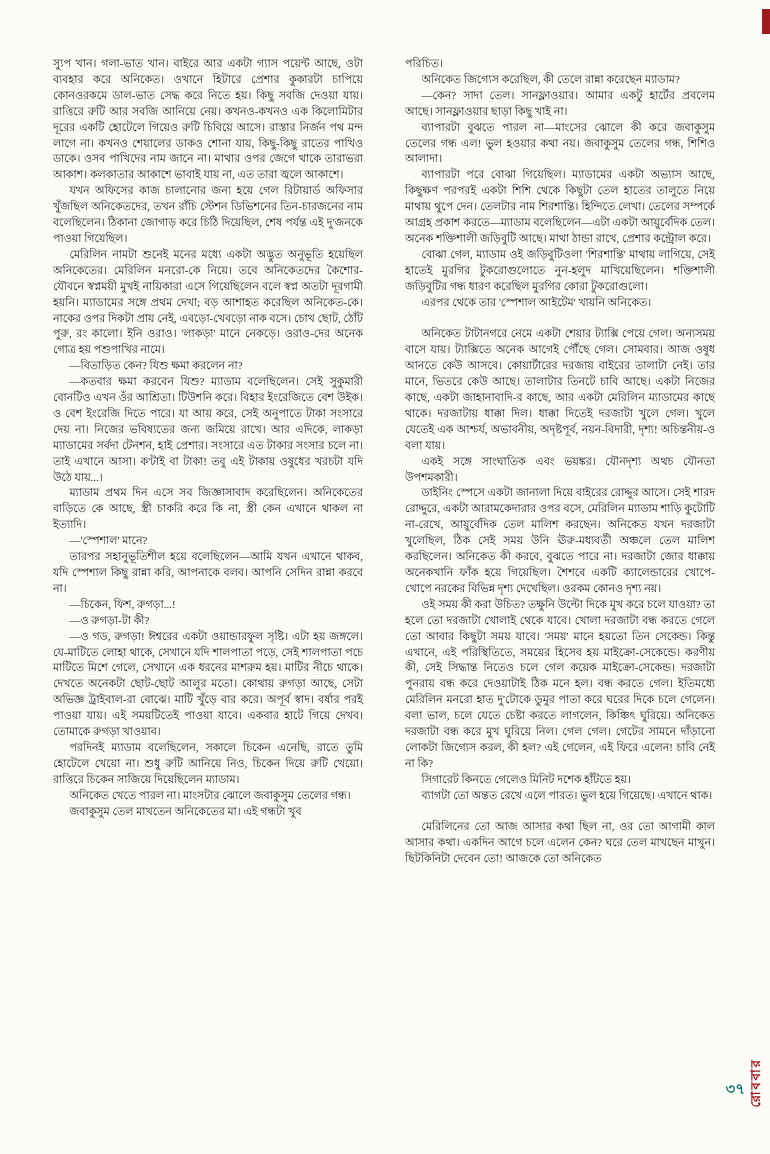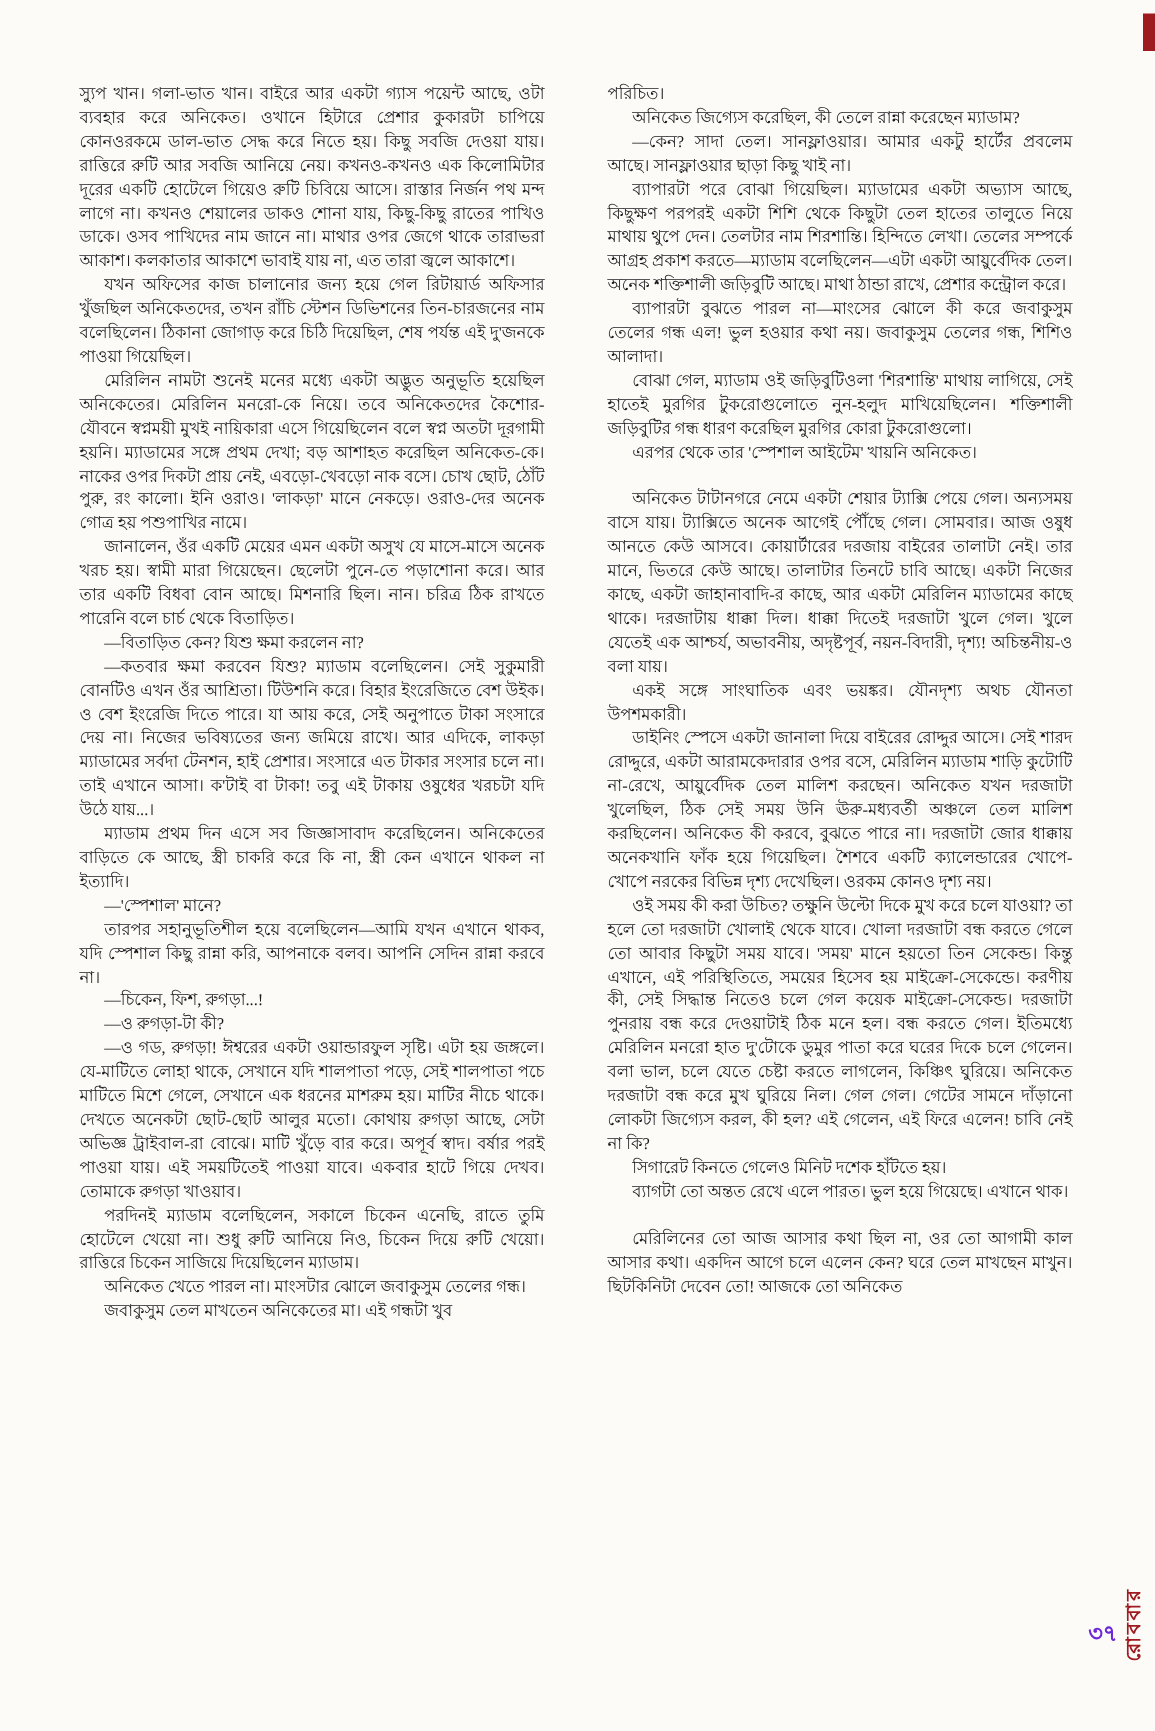--- a/index.html
+++ b/index.html
@@ -41,52 +41,51 @@
     writing-mode: vertical-rl;
     transform: rotate(180deg);
     font-size: 13px; font-weight: bold;
     letter-spacing: 2px;
     color: #9e1c20;
     font-family: "Liberation Sans", "DejaVu Sans", sans-serif;
   }
   .page-number {
     position: absolute; right: 25px; bottom: 52px;
     font-size: 15px; font-weight: bold;
-    color: #6d28d9;
+    color: #0f766e;
     font-family: "Liberation Sans", "DejaVu Sans", sans-serif;
   }
 </style>
 </head>
 <body>
 
 <div class="page">
   <div class="columns">
     <div class="col">
         <p class="noindent">স্যুপ খান। গলা-ভাত খান। বাইরে আর একটা গ্যাস পয়েন্ট আছে, ওটা ব্যবহার করে অনিকেত। ওখানে হিটারে প্রেশার কুকারটা চাপিয়ে কোনওরকমে ডাল-ভাত সেদ্ধ করে নিতে হয়। কিছু সবজি দেওয়া যায়। রাত্তিরে রুটি আর সবজি আনিয়ে নেয়। কখনও-কখনও এক কিলোমিটার দূরের একটি হোটেলে গিয়েও রুটি চিবিয়ে আসে। রাস্তার নির্জন পথ মন্দ লাগে না। কখনও শেয়ালের ডাকও শোনা যায়, কিছু-কিছু রাতের পাখিও ডাকে। ওসব পাখিদের নাম জানে না। মাথার ওপর জেগে থাকে তারাভরা আকাশ। কলকাতার আকাশে ভাবাই যায় না, এত তারা জ্বলে আকাশে।</p>
         <p>যখন অফিসের কাজ চালানোর জন্য হয়ে গেল রিটায়ার্ড অফিসার খুঁজছিল অনিকেতদের, তখন রাঁচি স্টেশন ডিভিশনের তিন-চারজনের নাম বলেছিলেন। ঠিকানা জোগাড় করে চিঠি দিয়েছিল, শেষ পর্যন্ত এই দু'জনকে পাওয়া গিয়েছিল।</p>
         <p>মেরিলিন নামটা শুনেই মনের মধ্যে একটা অদ্ভুত অনুভূতি হয়েছিল অনিকেতের। মেরিলিন মনরো-কে নিয়ে। তবে অনিকেতদের কৈশোর-যৌবনে স্বপ্নময়ী মুখই নায়িকারা এসে গিয়েছিলেন বলে স্বপ্ন অতটা দূরগামী হয়নি। ম্যাডামের সঙ্গে প্রথম দেখা; বড় আশাহত করেছিল অনিকেত-কে। নাকের ওপর দিকটা প্রায় নেই, এবড়ো-খেবড়ো নাক বসে। চোখ ছোট, ঠোঁট পুরু, রং কালো। ইনি ওরাও। 'লাকড়া' মানে নেকড়ে। ওরাও-দের অনেক গোত্র হয় পশুপাখির নামে।</p>
-        <p>জানালেন, ওঁর একটি মেয়ের এমন একটা অসুখ যে মাসে-মাসে অনেক খরচ হয়। স্বামী মারা গিয়েছেন। ছেলেটা পুনে-তে পড়াশোনা করে। আর তার একটি বিধবা বোন আছে। মিশনারি ছিল। নান। চরিত্র ঠিক রাখতে পারেনি বলে চার্চ থেকে বিতাড়িত।</p>
         <p>—বিতাড়িত কেন? যিশু ক্ষমা করলেন না?</p>
         <p>—কতবার ক্ষমা করবেন যিশু? ম্যাডাম বলেছিলেন। সেই সুকুমারী বোনটিও এখন ওঁর আশ্রিতা। টিউশনি করে। বিহার ইংরেজিতে বেশ উইক। ও বেশ ইংরেজি দিতে পারে। যা আয় করে, সেই অনুপাতে টাকা সংসারে দেয় না। নিজের ভবিষ্যতের জন্য জমিয়ে রাখে। আর এদিকে, লাকড়া ম্যাডামের সর্বদা টেনশন, হাই প্রেশার। সংসারে এত টাকার সংসার চলে না। তাই এখানে আসা। ক'টাই বা টাকা! তবু এই টাকায় ওষুধের খরচটা যদি উঠে যায়...।</p>
         <p>ম্যাডাম প্রথম দিন এসে সব জিজ্ঞাসাবাদ করেছিলেন। অনিকেতের বাড়িতে কে আছে, স্ত্রী চাকরি করে কি না, স্ত্রী কেন এখানে থাকল না ইত্যাদি।</p>
         <p>—'স্পেশাল' মানে?</p>
         <p>তারপর সহানুভূতিশীল হয়ে বলেছিলেন—আমি যখন এখানে থাকব, যদি স্পেশাল কিছু রান্না করি, আপনাকে বলব। আপনি সেদিন রান্না করবে না।</p>
         <p>—চিকেন, ফিশ, রুগড়া...!</p>
         <p>—ও রুগড়া-টা কী?</p>
         <p>—ও গড, রুগড়া! ঈশ্বরের একটা ওয়ান্ডারফুল সৃষ্টি। এটা হয় জঙ্গলে। যে-মাটিতে লোহা থাকে, সেখানে যদি শালপাতা পড়ে, সেই শালপাতা পচে মাটিতে মিশে গেলে, সেখানে এক ধরনের মাশরুম হয়। মাটির নীচে থাকে। দেখতে অনেকটা ছোট-ছোট আলুর মতো। কোথায় রুগড়া আছে, সেটা অভিজ্ঞ ট্রাইবাল-রা বোঝে। মাটি খুঁড়ে বার করে। অপূর্ব স্বাদ। বর্ষার পরই পাওয়া যায়। এই সময়টিতেই পাওয়া যাবে। একবার হাটে গিয়ে দেখব। তোমাকে রুগড়া খাওয়াব।</p>
         <p>পরদিনই ম্যাডাম বলেছিলেন, সকালে চিকেন এনেছি, রাতে তুমি হোটেলে খেয়ো না। শুধু রুটি আনিয়ে নিও, চিকেন দিয়ে রুটি খেয়ো। রাত্তিরে চিকেন সাজিয়ে দিয়েছিলেন ম্যাডাম।</p>
         <p>অনিকেত খেতে পারল না। মাংসটার ঝোলে জবাকুসুম তেলের গন্ধ।</p>
         <p>জবাকুসুম তেল মাখতেন অনিকেতের মা। এই গন্ধটা খুব</p>
       </div>
     <div class="col">
         <p class="noindent">পরিচিত।</p>
         <p>অনিকেত জিগ্যেস করেছিল, কী তেলে রান্না করেছেন ম্যাডাম?</p>
         <p>—কেন? সাদা তেল। সানফ্লাওয়ার। আমার একটু হার্টের প্রবলেম আছে। সানফ্লাওয়ার ছাড়া কিছু খাই না।</p>
+        <p>ব্যাপারটা বুঝতে পারল না—মাংসের ঝোলে কী করে জবাকুসুম তেলের গন্ধ এল! ভুল হওয়ার কথা নয়। জবাকুসুম তেলের গন্ধ, শিশিও আলাদা।</p>
         <p>ব্যাপারটা পরে বোঝা গিয়েছিল। ম্যাডামের একটা অভ্যাস আছে, কিছুক্ষণ পরপরই একটা শিশি থেকে কিছুটা তেল হাতের তালুতে নিয়ে মাথায় থুপে দেন। তেলটার নাম শিরশান্তি। হিন্দিতে লেখা। তেলের সম্পর্কে আগ্রহ প্রকাশ করতে—ম্যাডাম বলেছিলেন—এটা একটা আয়ুর্বেদিক তেল। অনেক শক্তিশালী জড়িবুটি আছে। মাথা ঠান্ডা রাখে, প্রেশার কন্ট্রোল করে।</p>
-        <p>ব্যাপারটা বুঝতে পারল না—মাংসের ঝোলে কী করে জবাকুসুম তেলের গন্ধ এল! ভুল হওয়ার কথা নয়। জবাকুসুম তেলের গন্ধ, শিশিও আলাদা।</p>
         <p>বোঝা গেল, ম্যাডাম ওই জড়িবুটিওলা 'শিরশান্তি' মাথায় লাগিয়ে, সেই হাতেই মুরগির টুকরোগুলোতে নুন-হলুদ মাখিয়েছিলেন। শক্তিশালী জড়িবুটির গন্ধ ধারণ করেছিল মুরগির কোরা টুকরোগুলো।</p>
         <p>এরপর থেকে তার 'স্পেশাল আইটেম' খায়নি অনিকেত।</p>
         <p class="gap">অনিকেত টাটানগরে নেমে একটা শেয়ার ট্যাক্সি পেয়ে গেল। অন্যসময় বাসে যায়। ট্যাক্সিতে অনেক আগেই পৌঁছে গেল। সোমবার। আজ ওষুধ আনতে কেউ আসবে। কোয়ার্টারের দরজায় বাইরের তালাটা নেই। তার মানে, ভিতরে কেউ আছে। তালাটার তিনটে চাবি আছে। একটা নিজের কাছে, একটা জাহানাবাদি-র কাছে, আর একটা মেরিলিন ম্যাডামের কাছে থাকে। দরজাটায় ধাক্কা দিল। ধাক্কা দিতেই দরজাটা খুলে গেল। খুলে যেতেই এক আশ্চর্য, অভাবনীয়, অদৃষ্টপূর্ব, নয়ন-বিদারী, দৃশ্য! অচিন্তনীয়-ও বলা যায়।</p>
         <p>একই সঙ্গে সাংঘাতিক এবং ভয়ঙ্কর। যৌনদৃশ্য অথচ যৌনতা উপশমকারী।</p>
         <p>ডাইনিং স্পেসে একটা জানালা দিয়ে বাইরের রোদ্দুর আসে। সেই শারদ রোদ্দুরে, একটা আরামকেদারার ওপর বসে, মেরিলিন ম্যাডাম শাড়ি কুটোটি না-রেখে, আয়ুর্বেদিক তেল মালিশ করছেন। অনিকেত যখন দরজাটা খুলেছিল, ঠিক সেই সময় উনি ঊরু-মধ্যবর্তী অঞ্চলে তেল মালিশ করছিলেন। অনিকেত কী করবে, বুঝতে পারে না। দরজাটা জোর ধাক্কায় অনেকখানি ফাঁক হয়ে গিয়েছিল। শৈশবে একটি ক্যালেন্ডারের খোপে-খোপে নরকের বিভিন্ন দৃশ্য দেখেছিল। ওরকম কোনও দৃশ্য নয়।</p>
         <p>ওই সময় কী করা উচিত? তক্ষুনি উল্টো দিকে মুখ করে চলে যাওয়া? তা হলে তো দরজাটা খোলাই থেকে যাবে। খোলা দরজাটা বন্ধ করতে গেলে তো আবার কিছুটা সময় যাবে। 'সময়' মানে হয়তো তিন সেকেন্ড। কিন্তু এখানে, এই পরিস্থিতিতে, সময়ের হিসেব হয় মাইক্রো-সেকেন্ডে। করণীয় কী, সেই সিদ্ধান্ত নিতেও চলে গেল কয়েক মাইক্রো-সেকেন্ড। দরজাটা পুনরায় বন্ধ করে দেওয়াটাই ঠিক মনে হল। বন্ধ করতে গেল। ইতিমধ্যে মেরিলিন মনরো হাত দু'টোকে ডুমুর পাতা করে ঘরের দিকে চলে গেলেন। বলা ভাল, চলে যেতে চেষ্টা করতে লাগলেন, কিঞ্চিৎ ঘুরিয়ে। অনিকেত দরজাটা বন্ধ করে মুখ ঘুরিয়ে নিল। গেল গেল। গেটের সামনে দাঁড়ানো লোকটা জিগ্যেস করল, কী হল? এই গেলেন, এই ফিরে এলেন! চাবি নেই না কি?</p>
         <p>সিগারেট কিনতে গেলেও মিনিট দশেক হাঁটতে হয়।</p>
         <p>ব্যাগটা তো অন্তত রেখে এলে পারত। ভুল হয়ে গিয়েছে। এখানে থাক।</p>
         <p class="gap">মেরিলিনের তো আজ আসার কথা ছিল না, ওর তো আগামী কাল আসার কথা। একদিন আগে চলে এলেন কেন? ঘরে তেল মাখছেন মাখুন। ছিটকিনিটা দেবেন তো! আজকে তো অনিকেত</p>
       </div>

